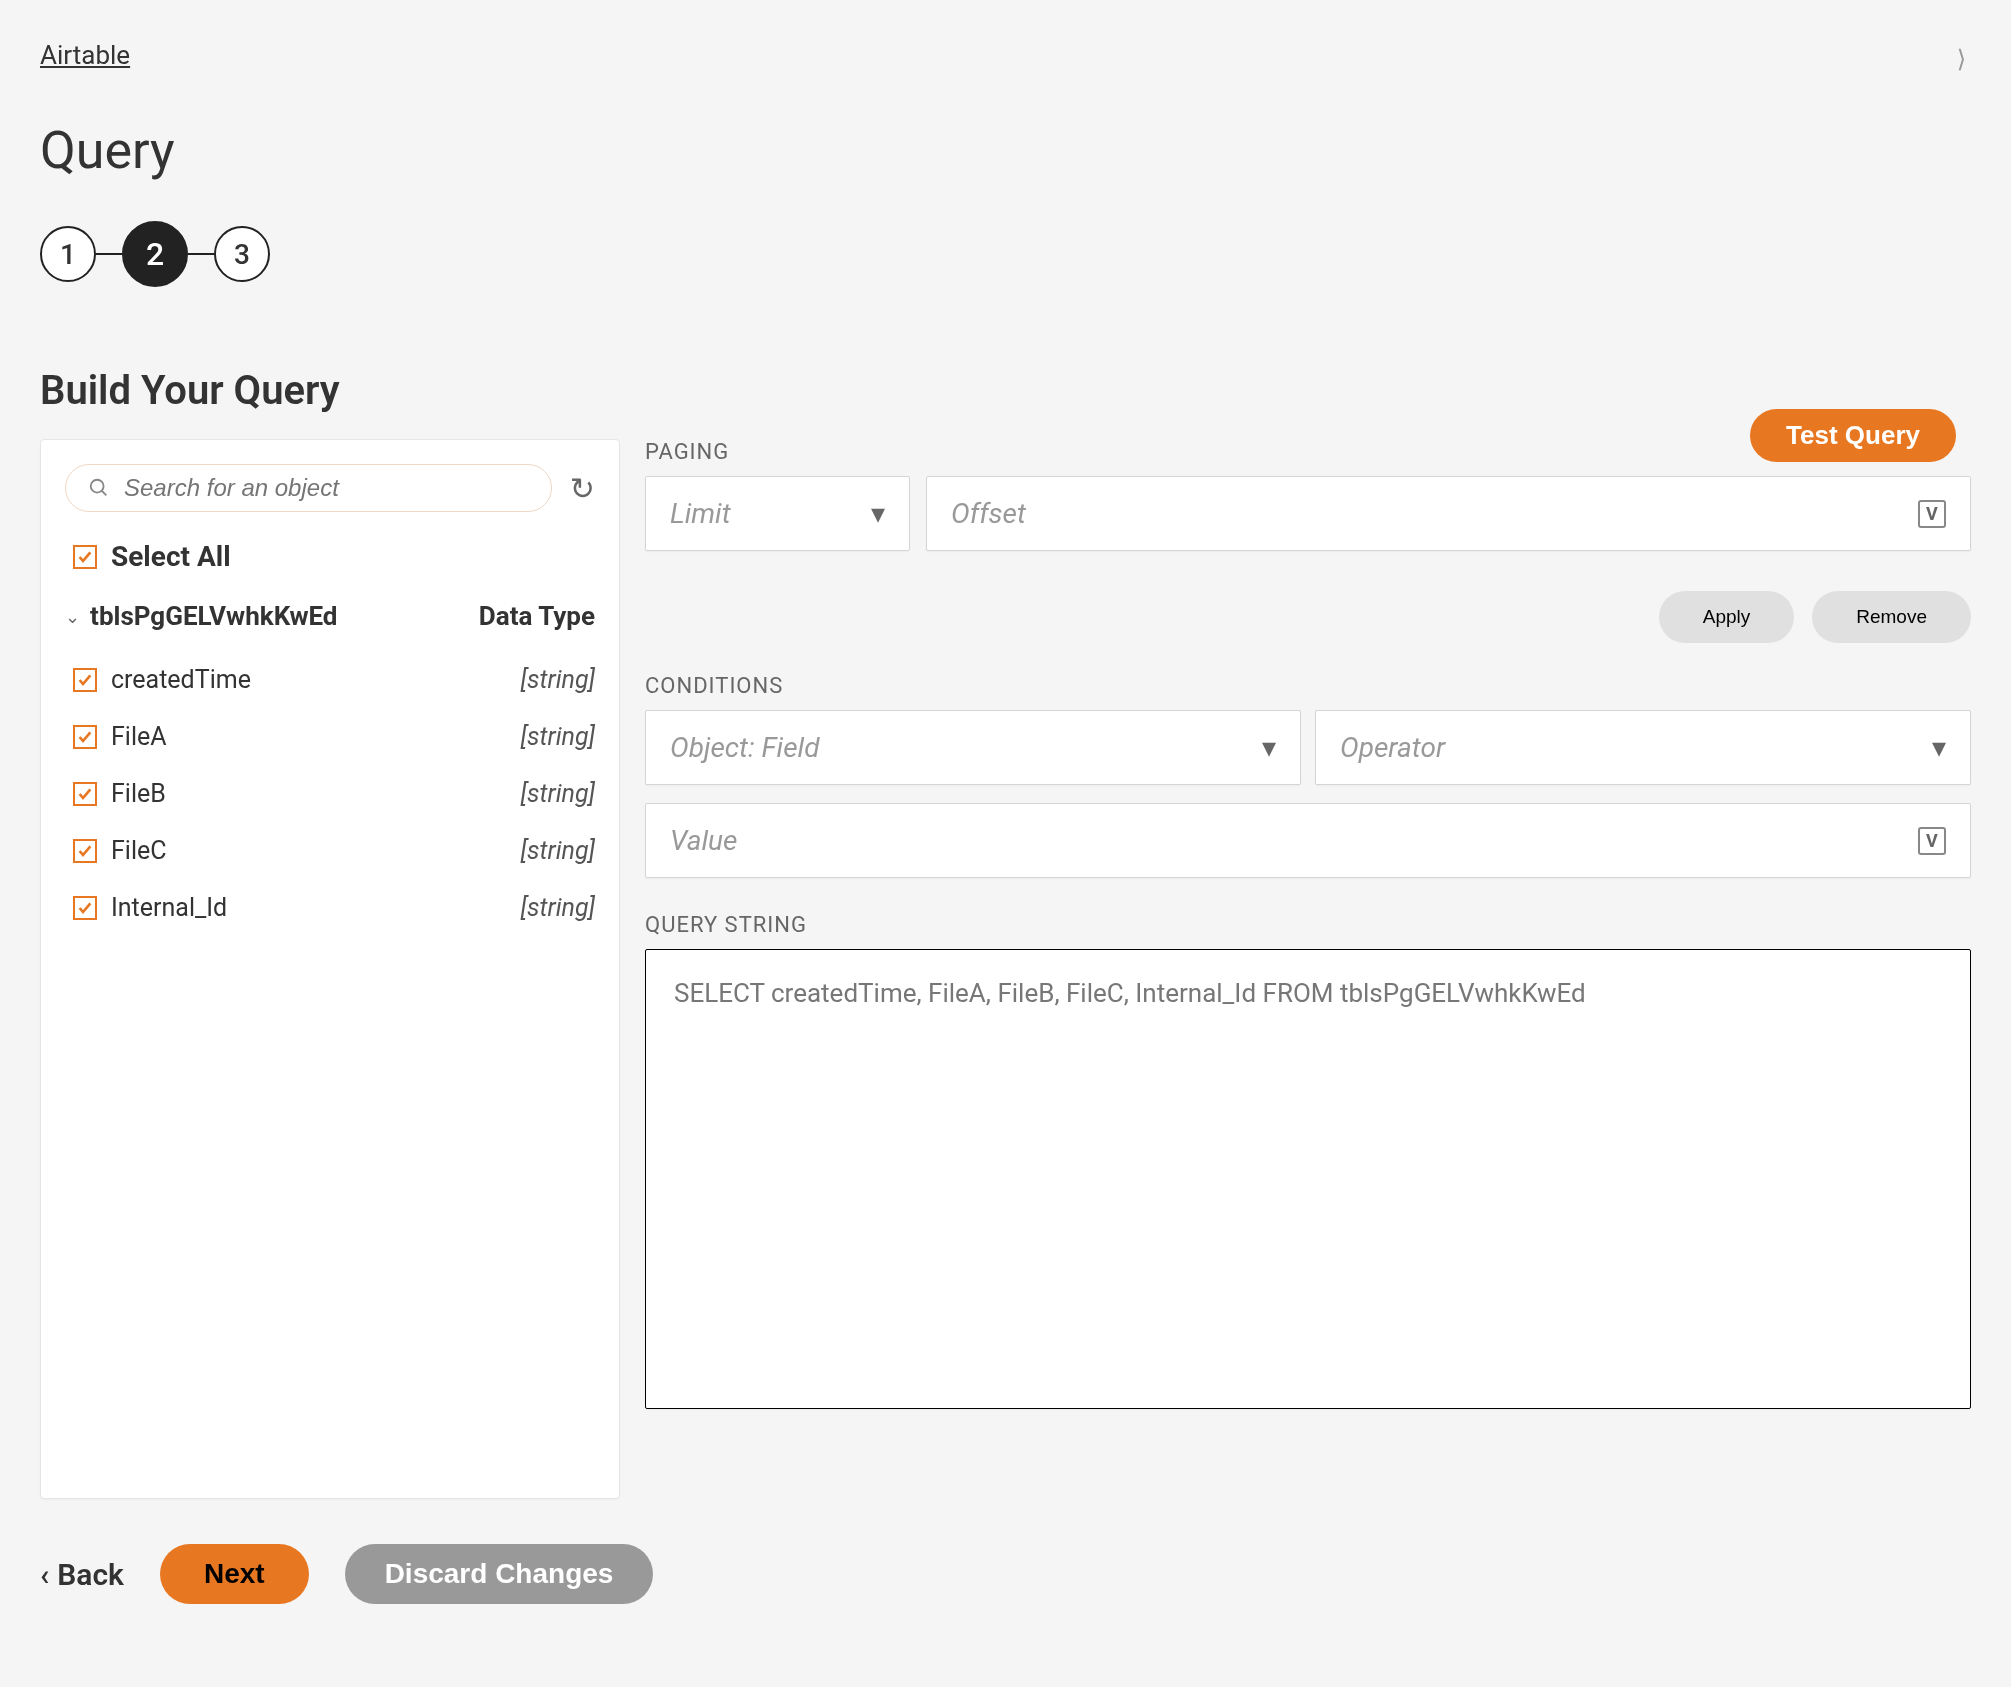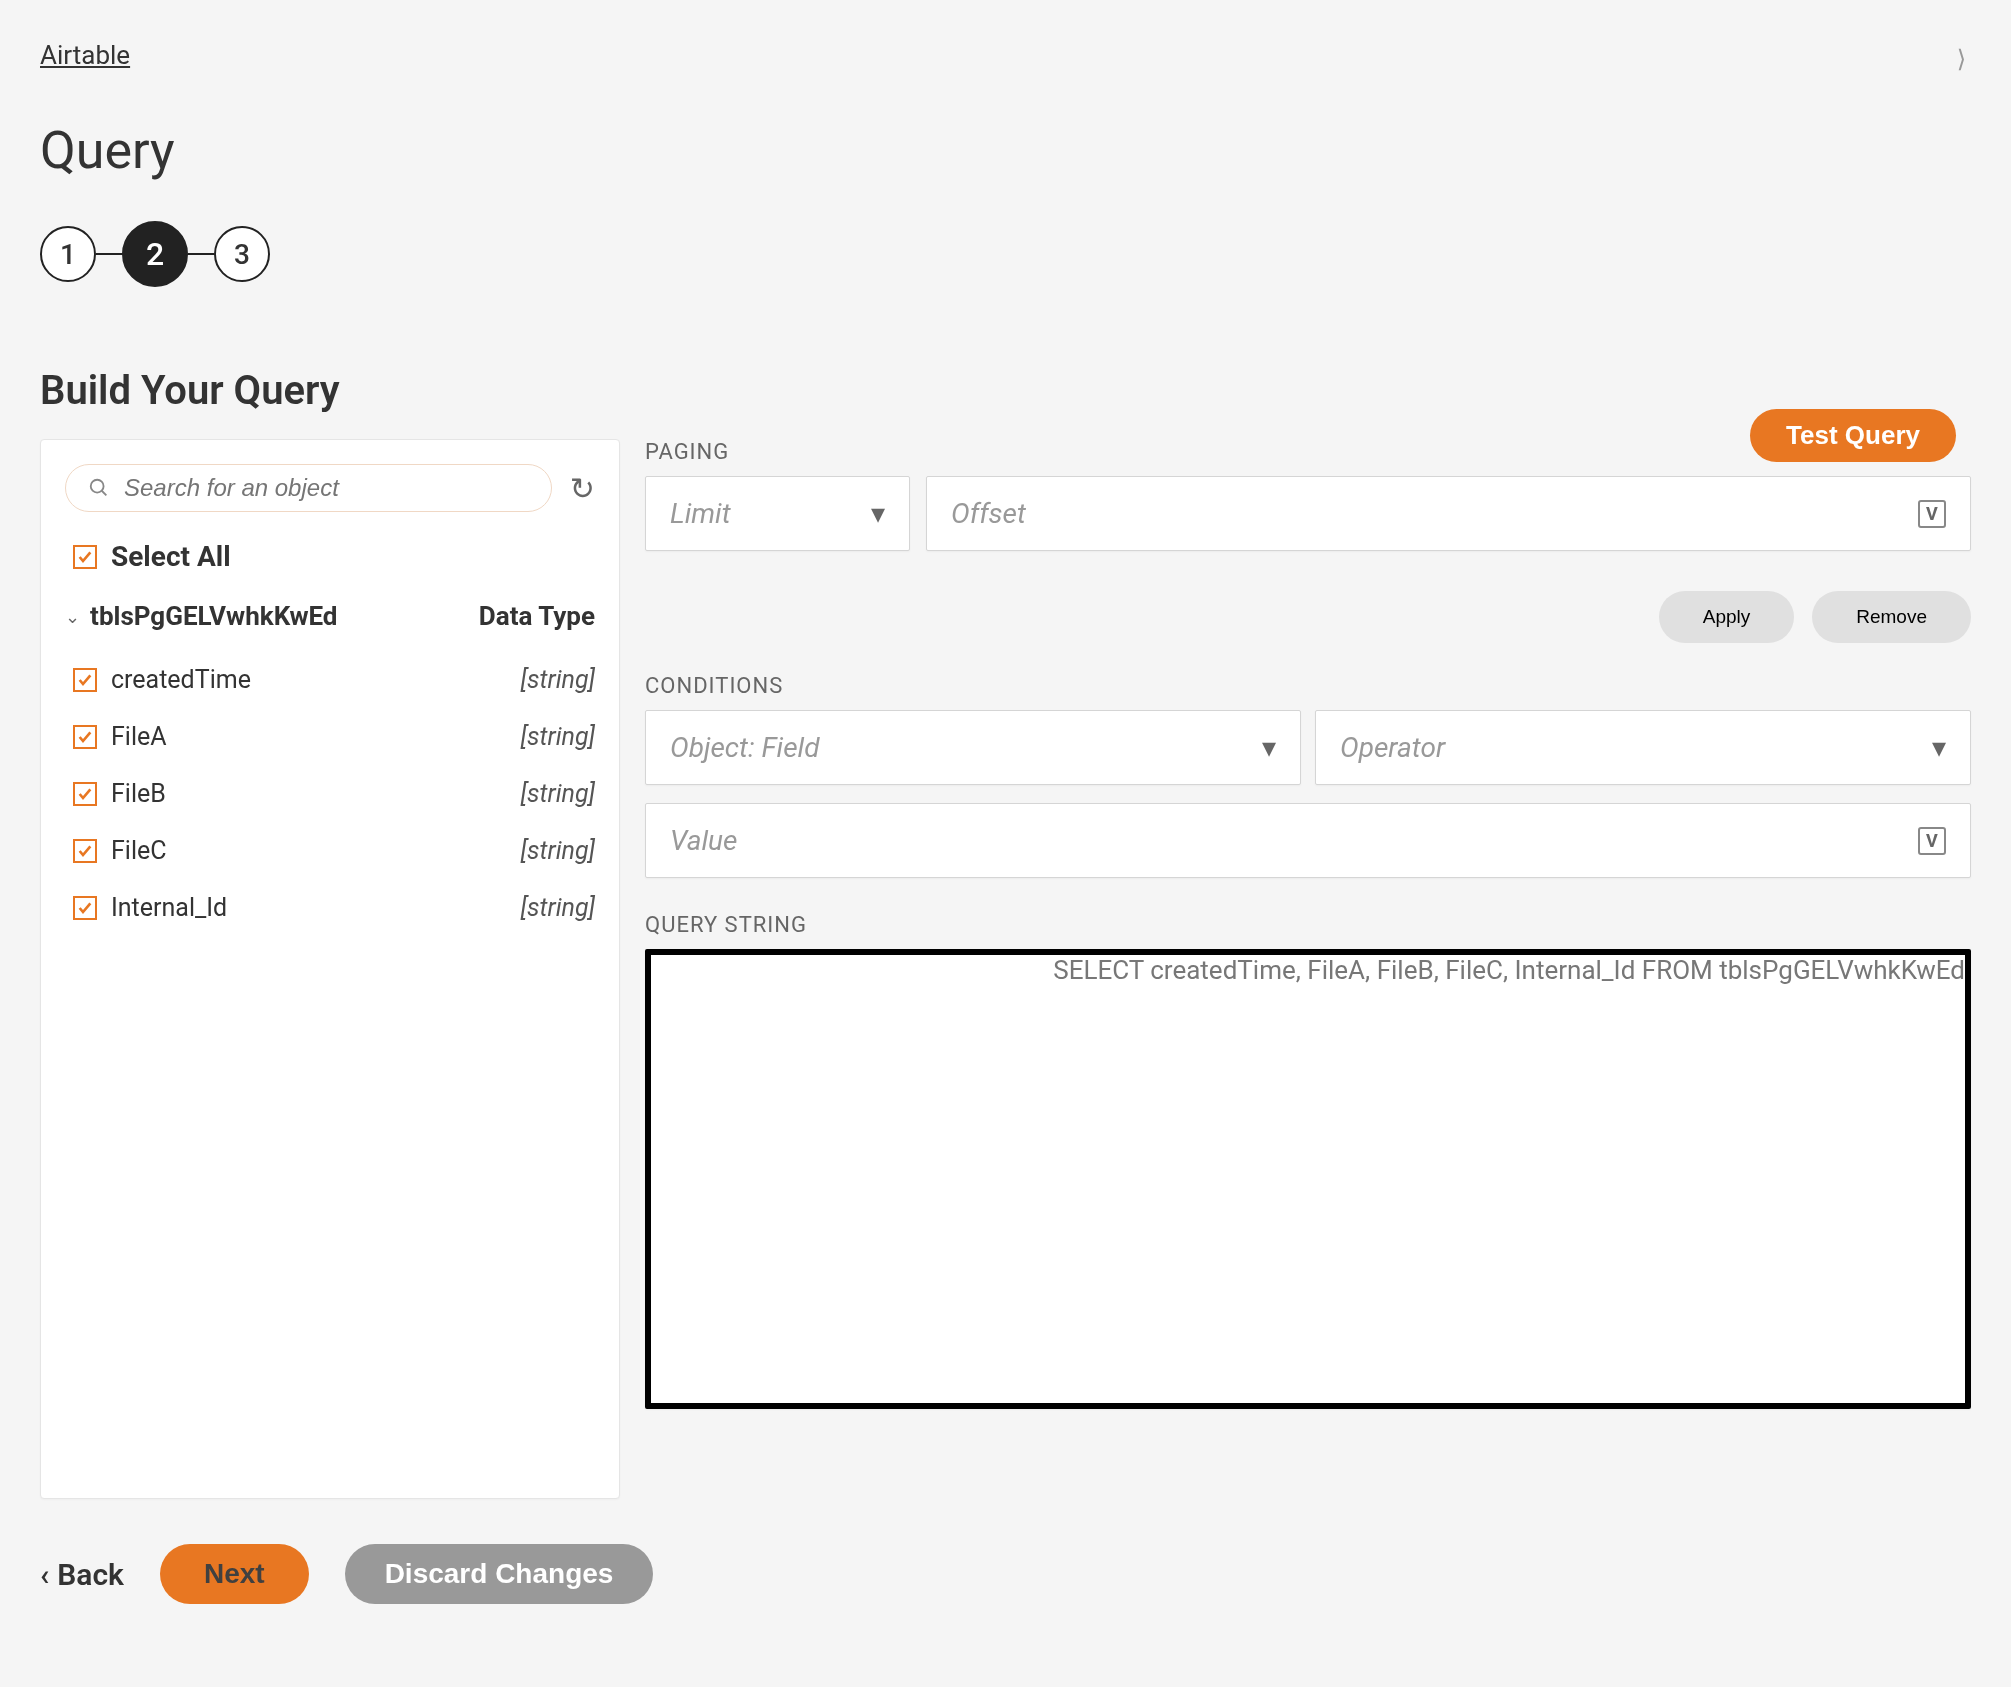--- a/index.html
+++ b/index.html
@@ -240,48 +240,48 @@
     display: flex;
     gap: 14px;
     margin-bottom: 18px;
   }
   .cond-field { flex: 1; }
   .cond-op { flex: 1; }
   .value-box { margin-bottom: 34px; }
   .query-textarea {
     width: 100%;
     height: 460px;
-    border: 6px solid #000000;
+    border: 1px solid #000000;
     background: #fff;
     border-radius: 2px;
+    padding: 28px;
     font-size: 26px;
     color: #777;
     resize: none;
     font-family: inherit;
     box-shadow: 0 1px 2px rgba(0,0,0,0.04);
-    text-align: right;
   }
   .footer {
     display: flex;
     align-items: center;
     gap: 36px;
     margin-top: 45px;
   }
   .back-link {
     display: flex;
     align-items: center;
     gap: 8px;
     font-size: 30px;
     font-weight: 600;
     color: #333;
     cursor: pointer;
   }
   .btn-next {
     background: #e87722;
-    color: #404040;
+    color: #000000;
     border: none;
     border-radius: 999px;
     padding: 14px 44px;
     font-size: 28px;
     font-weight: 600;
     cursor: pointer;
   }
   .btn-discard {
     background: #999;
     color: #fff;

